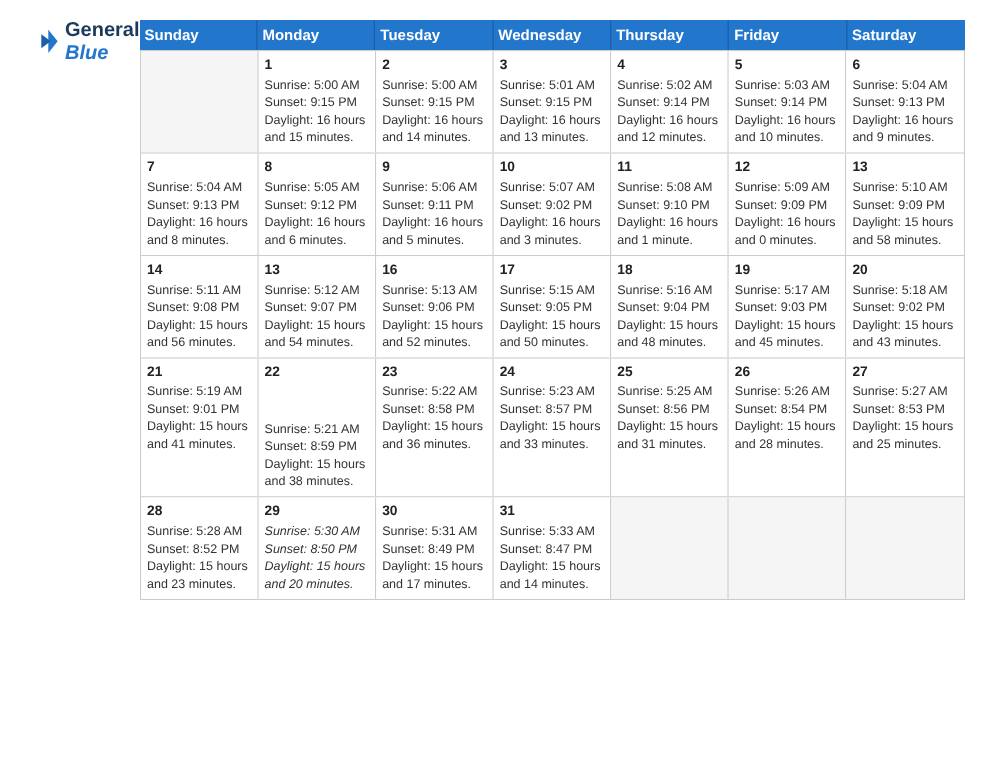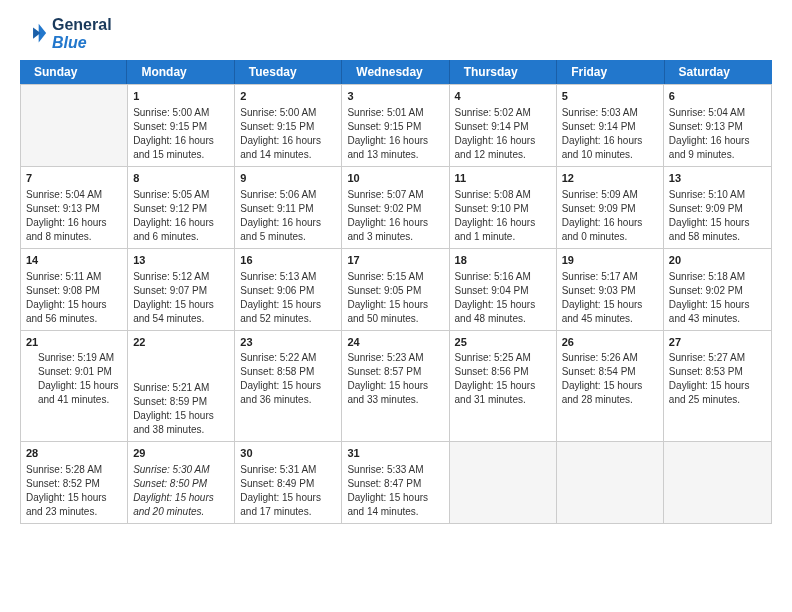--- a/index.html
+++ b/index.html
@@ -8,21 +8,21 @@
       height: 612px;
       font-family: Arial, sans-serif;
       background: #fff;
       overflow: hidden;
     }
     .page {
       width: 792px;
       height: 484px;
       padding: 16px 20px 10px 20px;
       display: flex;
-      flex-direction: column;
+      flex-direction: row;
     }
     .header {
       display: flex;
       justify-content: space-between;
       align-items: flex-start;
       margin-bottom: 8px;
     }
     .logo {
       display: flex;
       align-items: center;
@@ -53,21 +53,21 @@
     }
     .cal-header {
       display: grid;
       grid-template-columns: repeat(7, 1fr);
       background: #2277cc;
     }
     .cal-header-cell {
       color: #fff;
       font-weight: bold;
       font-size: 12px;
-      padding: 5px 14px;
+      padding: 5px 4px;
       border-right: 1px solid #1a5fa8;
       text-align: left;
     }
     .cal-header-cell:last-child { border-right: none; }
     .cal-body {
       display: flex;
       flex-direction: column;
       flex: 1;
       border-left: 1px solid #ccc;
       border-right: 1px solid #ccc;
@@ -276,21 +276,21 @@
             <div class="day-num">20</div>
             <div class="cell-info" style="white-space: pre-line;">Sunrise: 5:18 AM
 Sunset: 9:02 PM
 Daylight: 15 hours
 and 43 minutes.</div>
           </div>
         </div>
         <div class="cal-week">
           <div class="cal-cell">
             <div class="day-num">21</div>
-            <div class="cell-info" style="white-space: pre-line; margin-left: 12px;">Sunrise: 5:19 AM
+            <div class="cell-info" style="white-space: pre-line;">Sunrise: 5:19 AM
 Sunset: 9:01 PM
 Daylight: 15 hours
 and 41 minutes.</div>
           </div>
           <div class="cal-cell">
             <div class="day-num">22</div>
             <div class="cell-info" style="white-space: pre-line; margin-top: 32px;">Sunrise: 5:21 AM
 Sunset: 8:59 PM
 Daylight: 15 hours
 and 38 minutes.</div>

